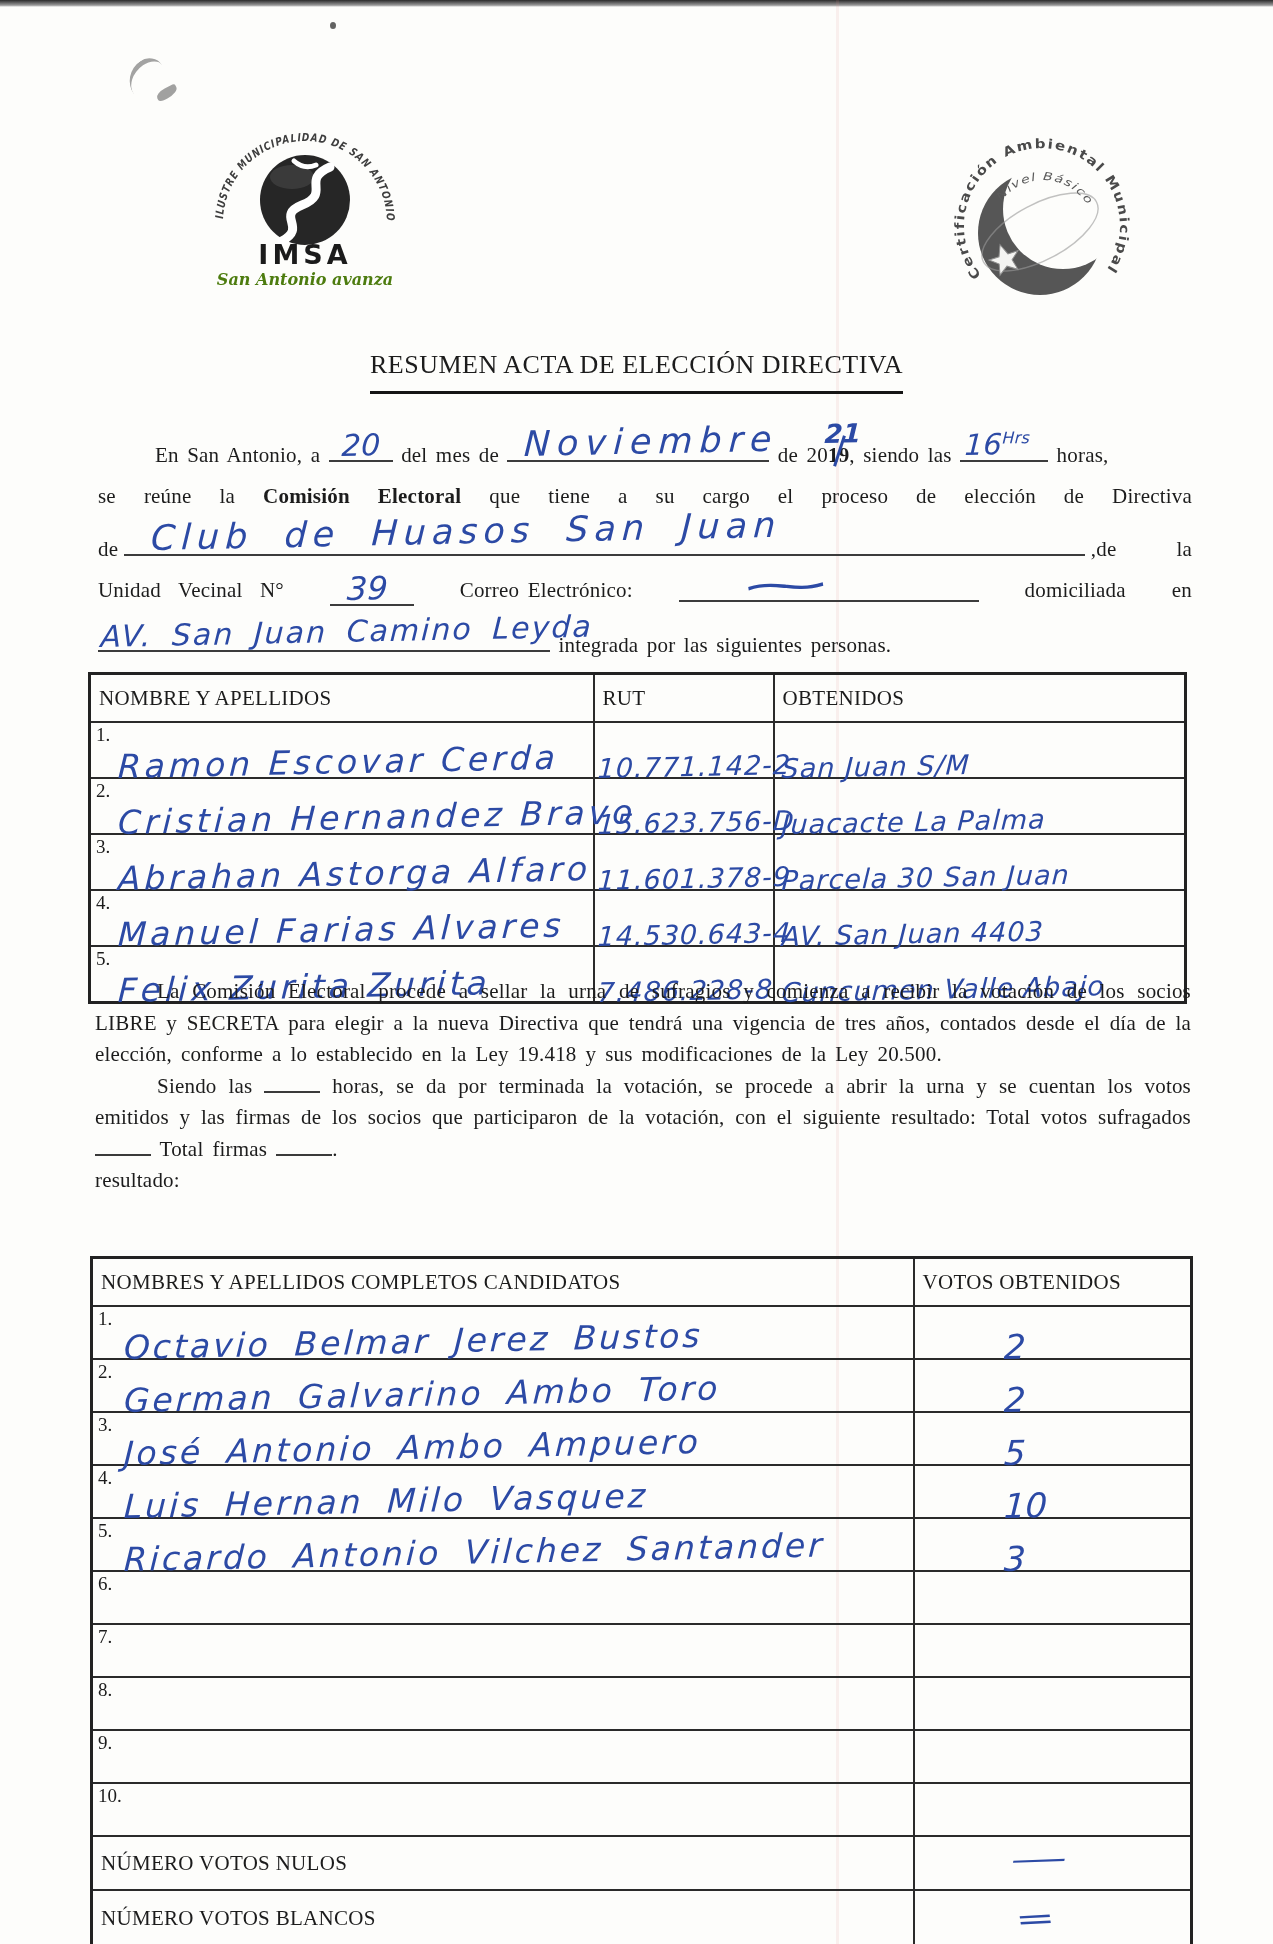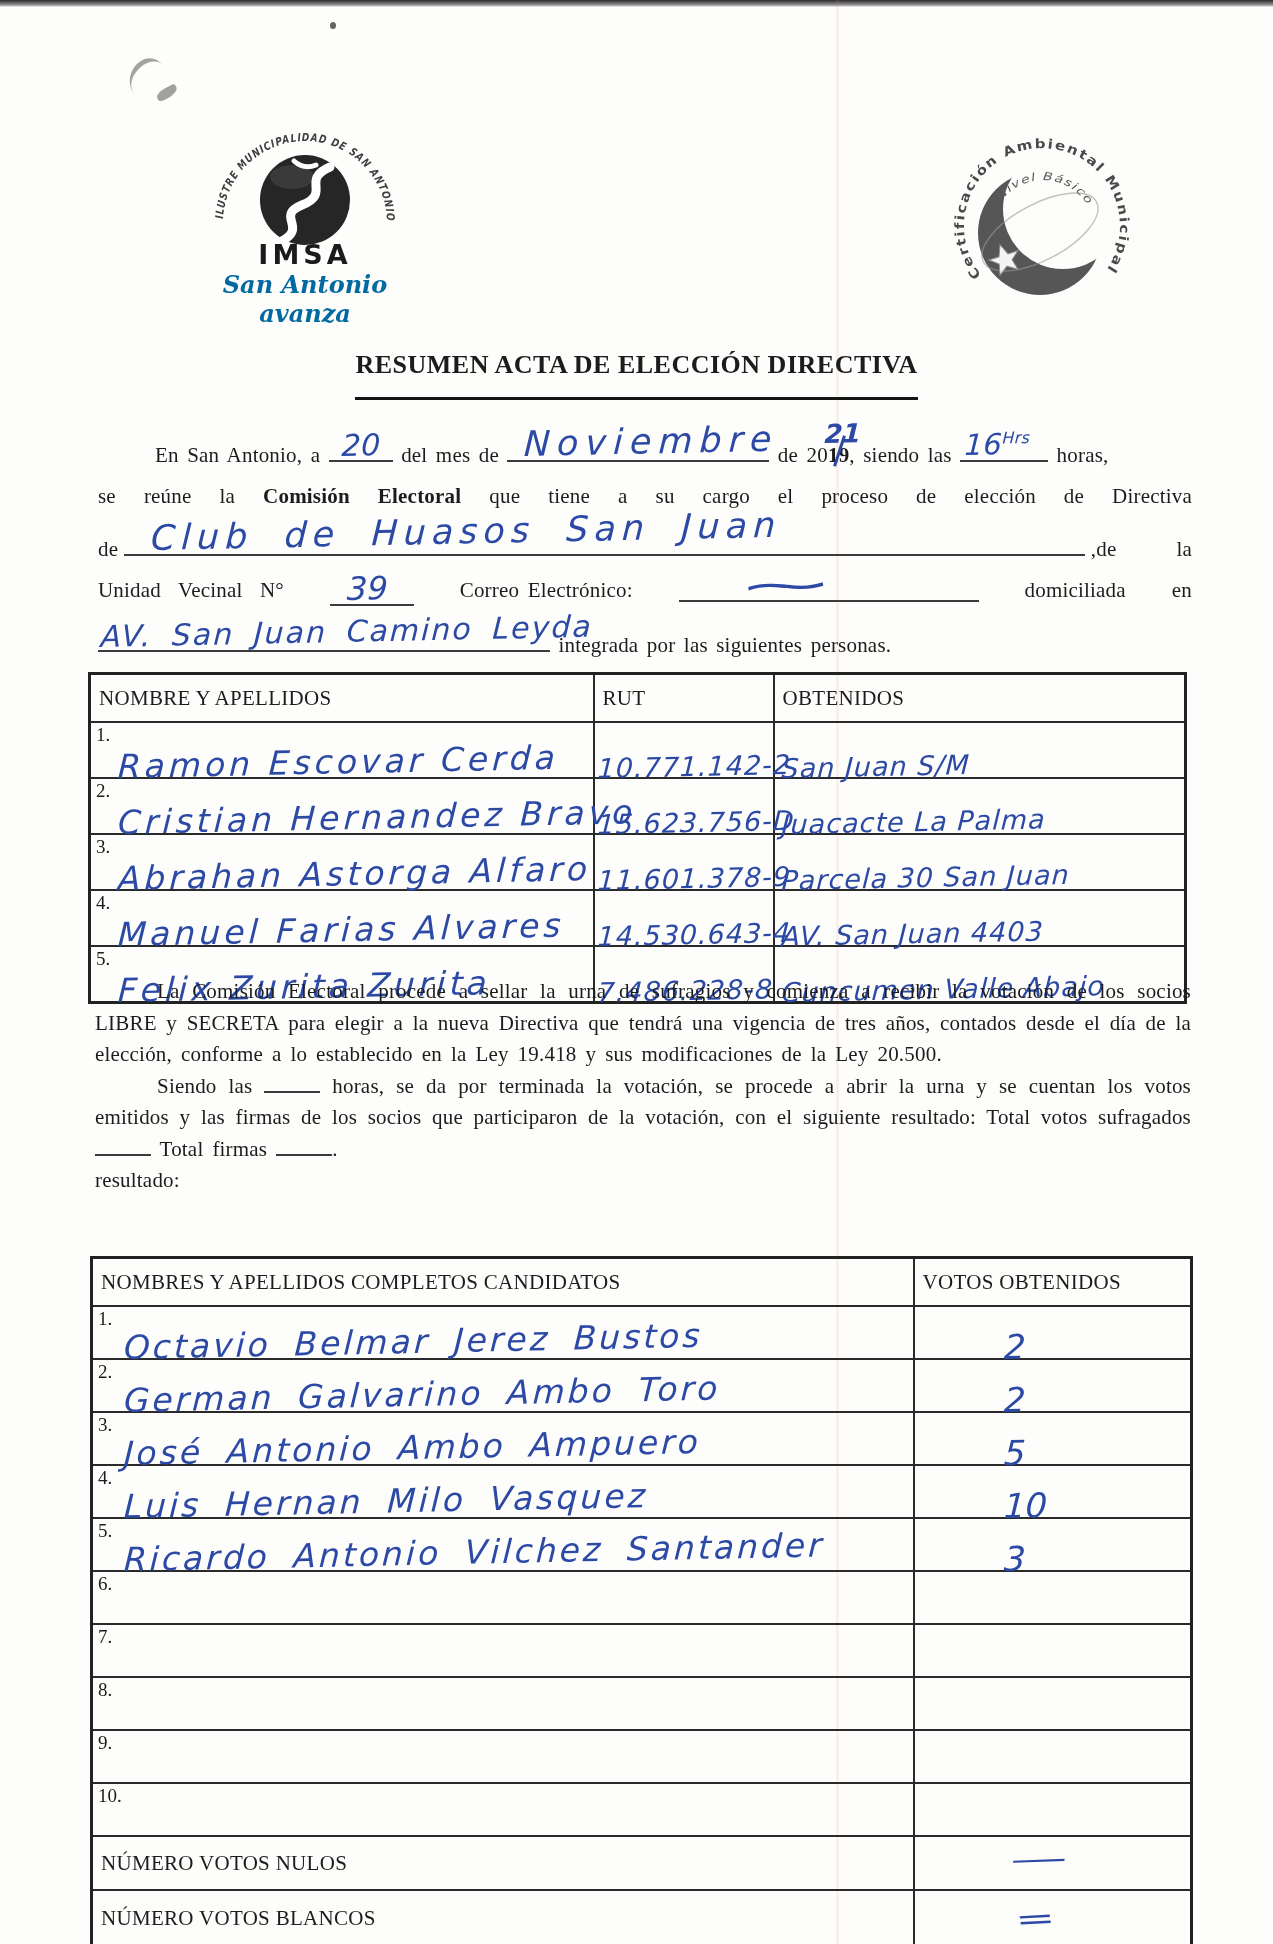--- a/index.html
+++ b/index.html
@@ -15,29 +15,29 @@
            border-radius:50% 20% 60% 30%;transform:rotate(-28deg);}
   .speck{position:absolute;width:6px;height:7px;background:rgba(60,60,60,.8);border-radius:50%;}
 
   
   .logo-left{position:absolute;left:180px;top:105px;width:250px;text-align:center;}
   .logo-left svg{display:block;}
   .arc-text-l{font-family:"DejaVu Sans",sans-serif;font-size:11px;font-weight:bold;font-style:italic;
               fill:#3e3e3e;letter-spacing:1.2px;}
   .imsa{margin-top:-16px;font-family:"DejaVu Sans",sans-serif;font-weight:bold;font-size:27px;
         letter-spacing:4px;color:#1b1b1b;}
-  .tagline{font-family:"DejaVu Serif",serif;font-style:italic;font-weight:bold;font-size:24px;color:#0369a1;}
+  .tagline{font-family:"DejaVu Serif",serif;font-style:italic;font-weight:bold;font-size:16px;color:#4d7c0f;}
   .logo-right{position:absolute;left:942px;top:128px;width:200px;}
   .arc-text-r{font-family:"DejaVu Sans",sans-serif;font-size:13px;font-weight:bold;fill:#4a4a4a;letter-spacing:1.5px;}
   .arc-text-r2{font-family:"DejaVu Sans",sans-serif;font-size:11px;font-style:italic;fill:#5a5a5a;letter-spacing:1px;}
 
   
   .title-wrap{position:absolute;top:350px;left:0;width:100%;text-align:center;}
-  .title-wrap span{font-size:26px;font-weight:bold;letter-spacing:.5px;
-                   border-bottom:3px solid #151515;padding-bottom:18px;}
+  .title-wrap span{font-size:26px;font-weight:normal;letter-spacing:.5px;
+                   border-bottom:3px solid #151515;padding-bottom:12px;}
 
   
   .line{position:absolute;left:98px;width:1094px;font-size:21px;letter-spacing:.2px;word-spacing:3px;}
   .l1{top:438px;text-indent:0;padding-left:57px;}
   .l2{top:484px;text-align:justify;text-align-last:justify;}
   .l3{top:524px;display:flex;align-items:baseline;}
   .l4{top:574px;display:flex;align-items:center;justify-content:space-between;}
   .l5{top:620px;}
   .bold{font-weight:bold;}
   .blank{position:relative;display:inline-block;border-bottom:2px solid #3c3c3c;height:22px;vertical-align:baseline;}

